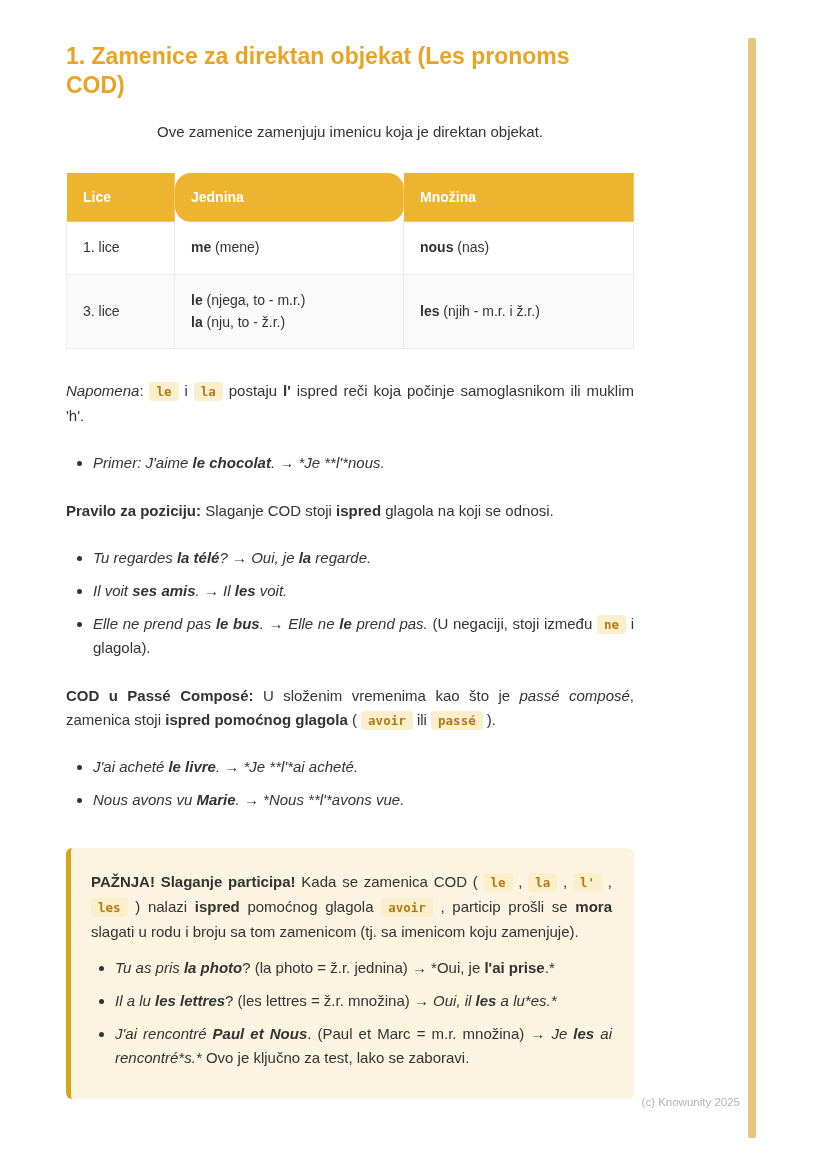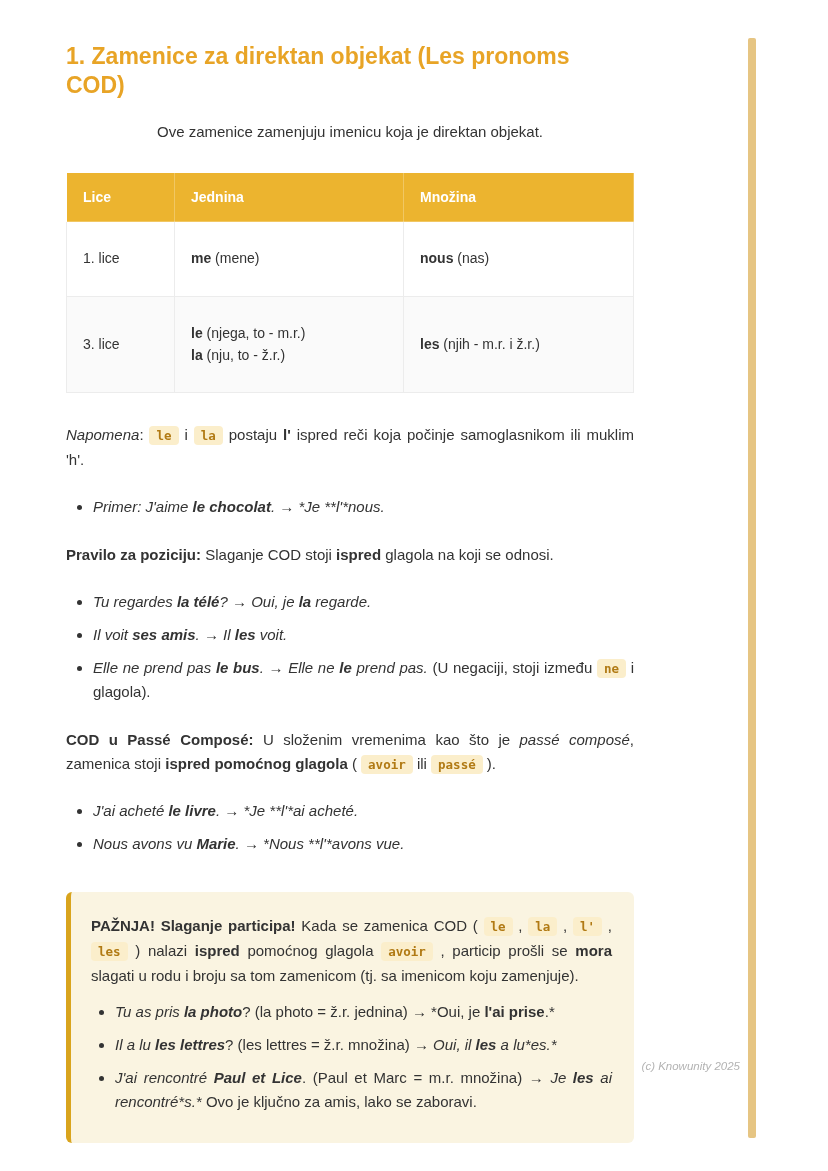--- a/index.html
+++ b/index.html
@@ -40,45 +40,44 @@
   table.cod-table th{
     background:var(--table-header-bg);
     color:var(--table-header-text);
     font-weight:700;
     text-align:left;
     padding:16px;
     border:1px solid rgba(255,255,255,0.25);
   }
   table.cod-table td{
     border:1px solid var(--table-border);
-    padding:26px 16px;
+    padding:15px 16px;
     vertical-align:middle;
     line-height:1.55;
   }
   table.cod-table tbody tr:nth-child(2){background:var(--row-alt);}
   .col-lice{width:108px;}
-  .col-jed{width:229px;}
+  .col-jed{width:229px;border-radius:16px;}
   .list{margin:16px 0 24px 0;padding-left:27px;}
   .list li{margin:9px 0;font-size:15px;line-height:1.6;text-align:justify;}
   .callout{
     margin-top:36px;
     background:var(--callout-bg);
     border-left:5px solid var(--callout-border);
     border-radius:6px;
     padding:22px 22px 20px 20px;
   }
   .callout .para{margin:0 0 12px 0;}
   .callout .list{margin:12px 0 2px 0;padding-left:24px;}
   .footer{
     position:absolute;
     right:88px;
-    top:1060px;
+    top:1096px;
     font-size:11.5px;
     color:var(--footer-text);
-    font-style:italic;
   }
   .ribbon{
     position:absolute;
     right:72px;
     top:38px;
     width:8px;
     height:1100px;
     background:var(--ribbon);
     border-radius:2px;
   }
@@ -134,21 +133,21 @@
     <ul class="list">
       <li><span class="i">J'ai acheté </span><span class="b i">le livre</span><span class="i">. → *Je **l'*ai acheté.</span></li>
       <li><span class="i">Nous avons vu </span><span class="b i">Marie</span><span class="i">. → *Nous **l'*avons vue.</span></li>
     </ul>
 
     <aside class="callout">
       <p class="para"><span class="b">PAŽNJA! Slaganje participa!</span><span> Kada se zamenica COD ( </span><span class="code">le</span><span> , </span><span class="code">la</span><span> , </span><span class="code">l'</span><span> , </span><span class="code">les</span><span> ) nalazi </span><span class="b">ispred</span><span> pomoćnog glagola </span><span class="code">avoir</span><span> , particip prošli se </span><span class="b">mora</span><span> slagati u rodu i broju sa tom zamenicom (tj. sa imenicom koju zamenjuje).</span></p>
       <ul class="list">
         <li><span class="i">Tu as pris </span><span class="b i">la photo</span><span>? (la photo = ž.r. jednina) → *Oui, je </span><span class="b">l'ai prise</span><span>.*</span></li>
         <li><span class="i">Il a lu </span><span class="b i">les lettres</span><span>? (les lettres = ž.r. množina) → </span><span class="i">Oui, il </span><span class="b i">les</span><span class="i"> a lu*es.*</span></li>
-        <li><span class="i">J'ai rencontré </span><span class="b i">Paul et Lice</span><span>. (Paul et Marc = m.r. množina) → </span><span class="i">Je </span><span class="b i">les</span><span class="i"> ai rencontré*s.*</span><span> Ovo je ključno za amis, lako se zaboravi.</span></li>
+        <li><span class="i">J'ai rencontré </span><span class="b i">Paul et Nous</span><span>. (Paul et Marc = m.r. množina) → </span><span class="i">Je </span><span class="b i">les</span><span class="i"> ai rencontré*s.*</span><span> Ovo je ključno za test, lako se zaboravi.</span></li>
       </ul>
     </aside>
 
   </main>
 
   <div class="footer">(c) Knowunity 2025</div>
   <div class="ribbon"></div>
 </div>
 
 </body></html>

